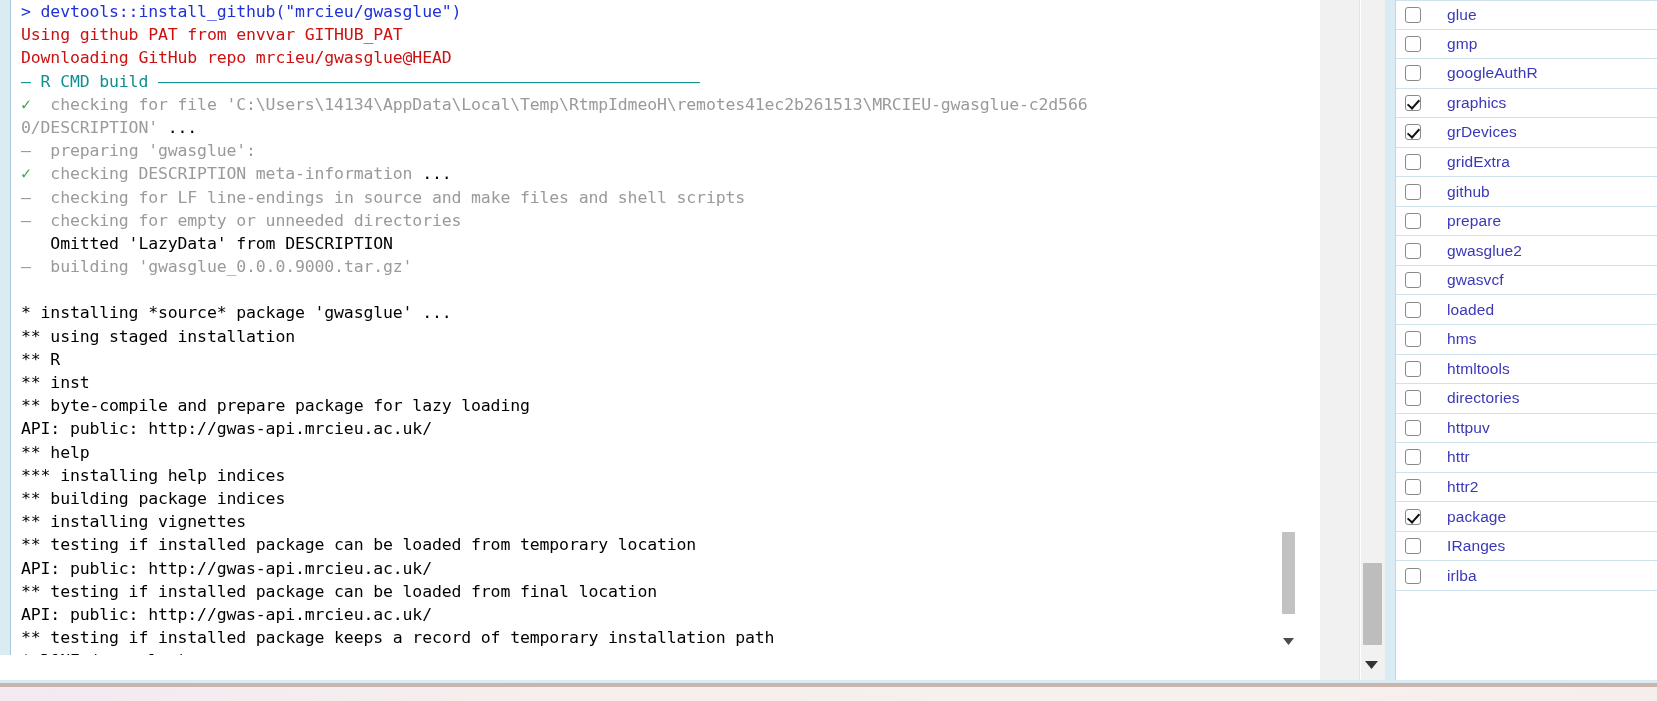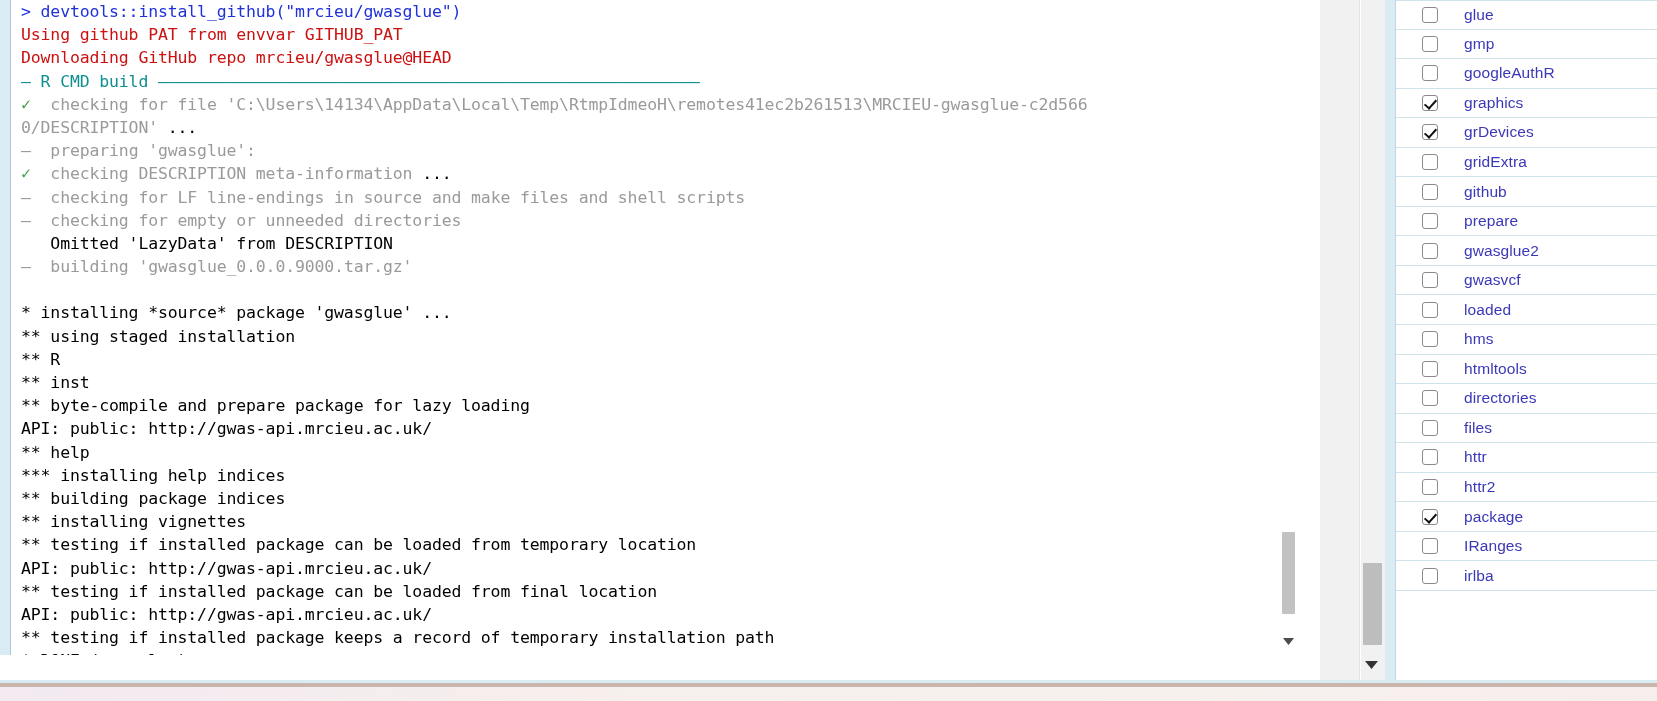--- a/index.html
+++ b/index.html
@@ -159,21 +159,21 @@
     border-left: 1px solid #bdd9e6;
   }
 
   .pkg-row {
     position: relative;
     height: 29.55px;
     display: flex;
     align-items: center;
     border-bottom: 1px solid #cfe3ec;
     background: #ffffff;
-    padding-left: 19px;
+    padding-left: 2px;
   }
   .pkg-row:first-child { border-top: 1px solid #cfe3ec; }
 
   .pkg-check {
     width: 16px; height: 16px;
     margin-left: 7px;
     margin-right: 26px;
     border: 1px solid #8a8a8a;
     border-radius: 3px;
     background: #ffffff;
@@ -315,21 +315,21 @@
         <div class="pkg-row">
           <div class="pkg-check"></div>
           <span class="pkg-name">htmltools</span>
         </div>
         <div class="pkg-row">
           <div class="pkg-check"></div>
           <span class="pkg-name">directories</span>
         </div>
         <div class="pkg-row">
           <div class="pkg-check"></div>
-          <span class="pkg-name">files</span>
+          <span class="pkg-name">httpuv</span>
         </div>
         <div class="pkg-row">
           <div class="pkg-check"></div>
           <span class="pkg-name">httr</span>
         </div>
         <div class="pkg-row">
           <div class="pkg-check"></div>
           <span class="pkg-name">httr2</span>
         </div>
         <div class="pkg-row">

